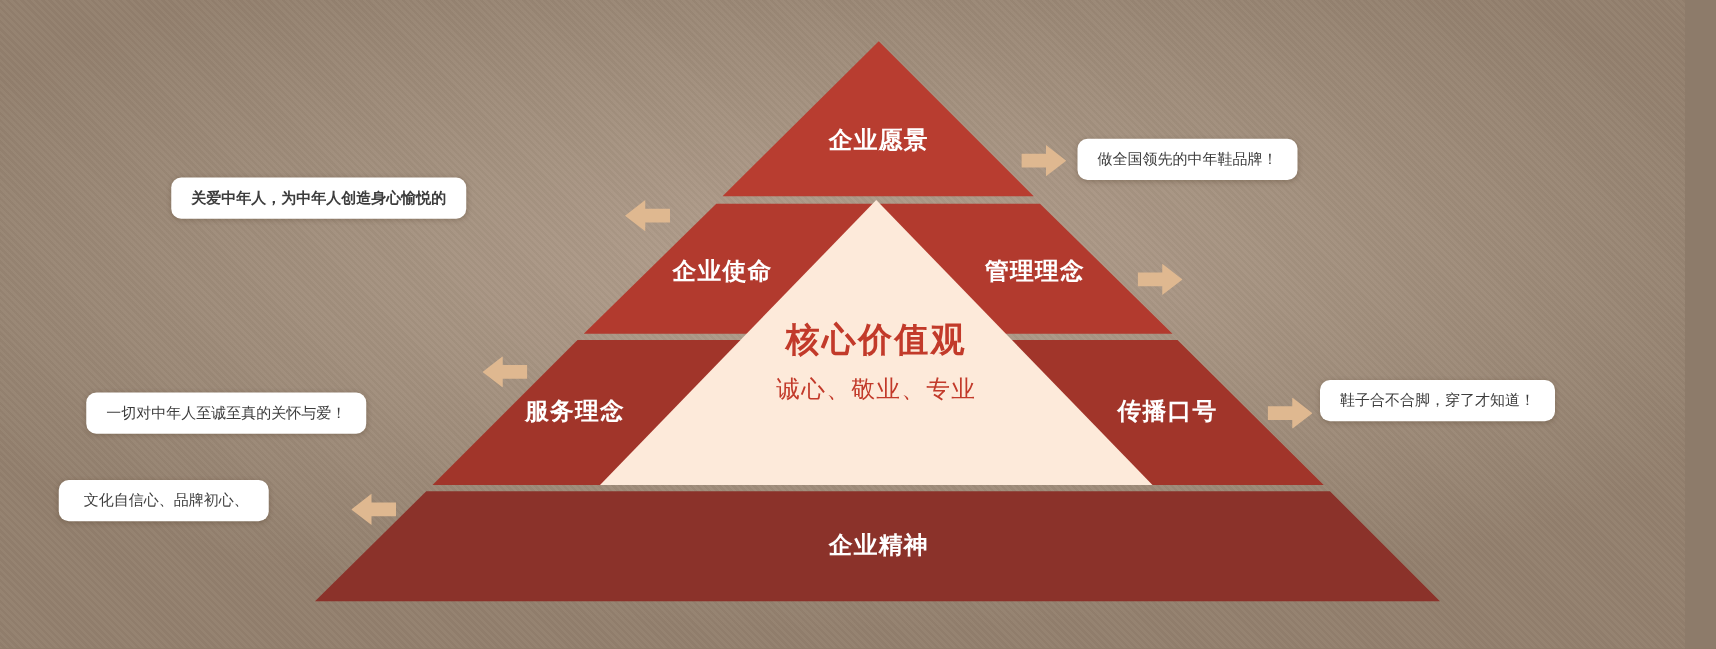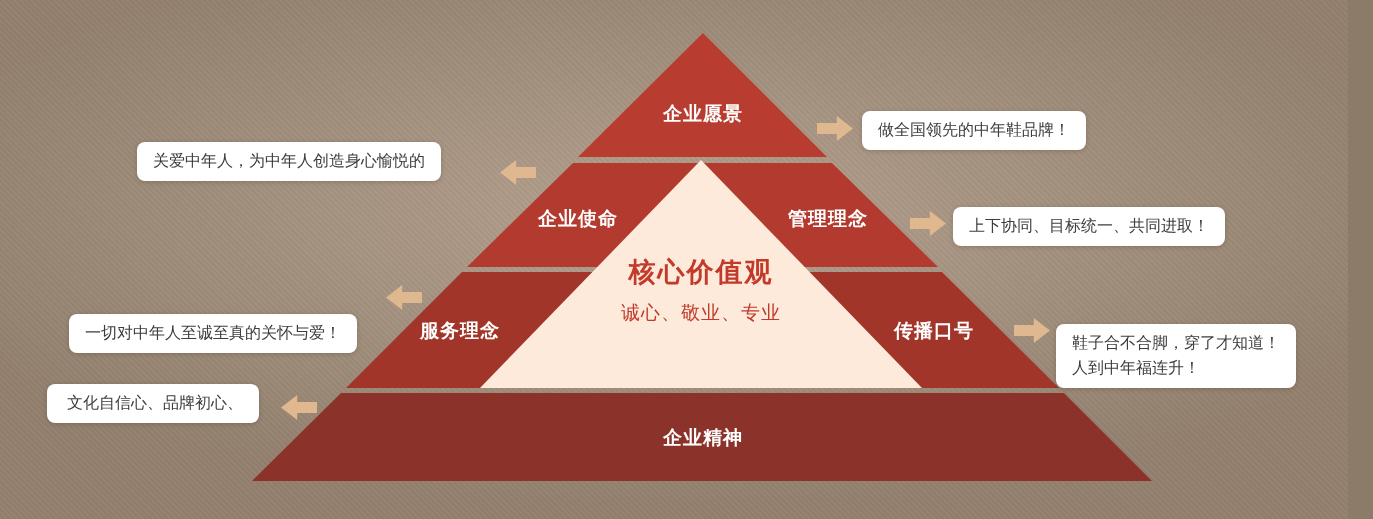--- a/index.html
+++ b/index.html
@@ -23,21 +23,21 @@
   .core-tri{fill:var(--core-bg);}
   .plabel{fill:var(--label-text);font-weight:bold;font-size:19px;letter-spacing:1px;}
   .core-title{fill:var(--core-text);font-weight:bold;font-size:27px;letter-spacing:2px;}
   .core-sub{fill:var(--core-text);font-size:19px;letter-spacing:1px;}
   .callout{
     position:absolute;
     background:var(--callout-bg);
     color:var(--callout-text);
     border-radius:8px;
     padding:7px 16px;
-    font-size:16px;
+    font-size:12px;
     line-height:1.55;
     white-space:nowrap;
     text-align:center;
     box-shadow:0 1px 4px rgba(60,40,20,.25);
   }
   .callout.align-left{text-align:left;}
   .arrow{
     position:absolute;
     width:36px;height:25px;
     background:var(--arrow);
@@ -76,33 +76,29 @@
   <div class="arrow left" style="left:500px;top:160px;"></div>
   <div class="arrow right" style="left:910px;top:211px;"></div>
   <div class="arrow left" style="left:386px;top:285px;"></div>
   <div class="arrow right" style="left:1014px;top:318px;"></div>
   <div class="arrow left" style="left:281px;top:395px;"></div>
 
   <div class="callout" style="left:862px;top:111px;">
     <div>做全国领先的中年鞋品牌！</div>
   </div>
 
-  <div class="callout" style="left:137px;top:142px;">
+  <div class="callout" style="left:137px;top:142px;font-weight:bold;">
     <div>关爱中年人，为中年人创造身心愉悦的</div>
   </div>
 
-  <div class="callout" style="left:953px;top:207px;">
-    <div>上下协同、目标统一、共同进取！</div>
-  </div>
 
   <div class="callout" style="left:69px;top:280px;margin-top:34px;">
     <div>一切对中年人至诚至真的关怀与爱！</div>
   </div>
 
-  <div class="callout align-left" style="left:1056px;top:304px;margin-top:20px;">
+  <div class="callout align-left" style="left:1056px;top:304px;">
     <div>鞋子合不合脚，穿了才知道！</div>
-    <div>人到中年福连升！</div>
   </div>
 
   <div class="callout" style="left:47px;top:384px;padding-left:20px;">
     <div>文化自信心、品牌初心、</div>
   </div>
 </div>
 
 </body></html>

